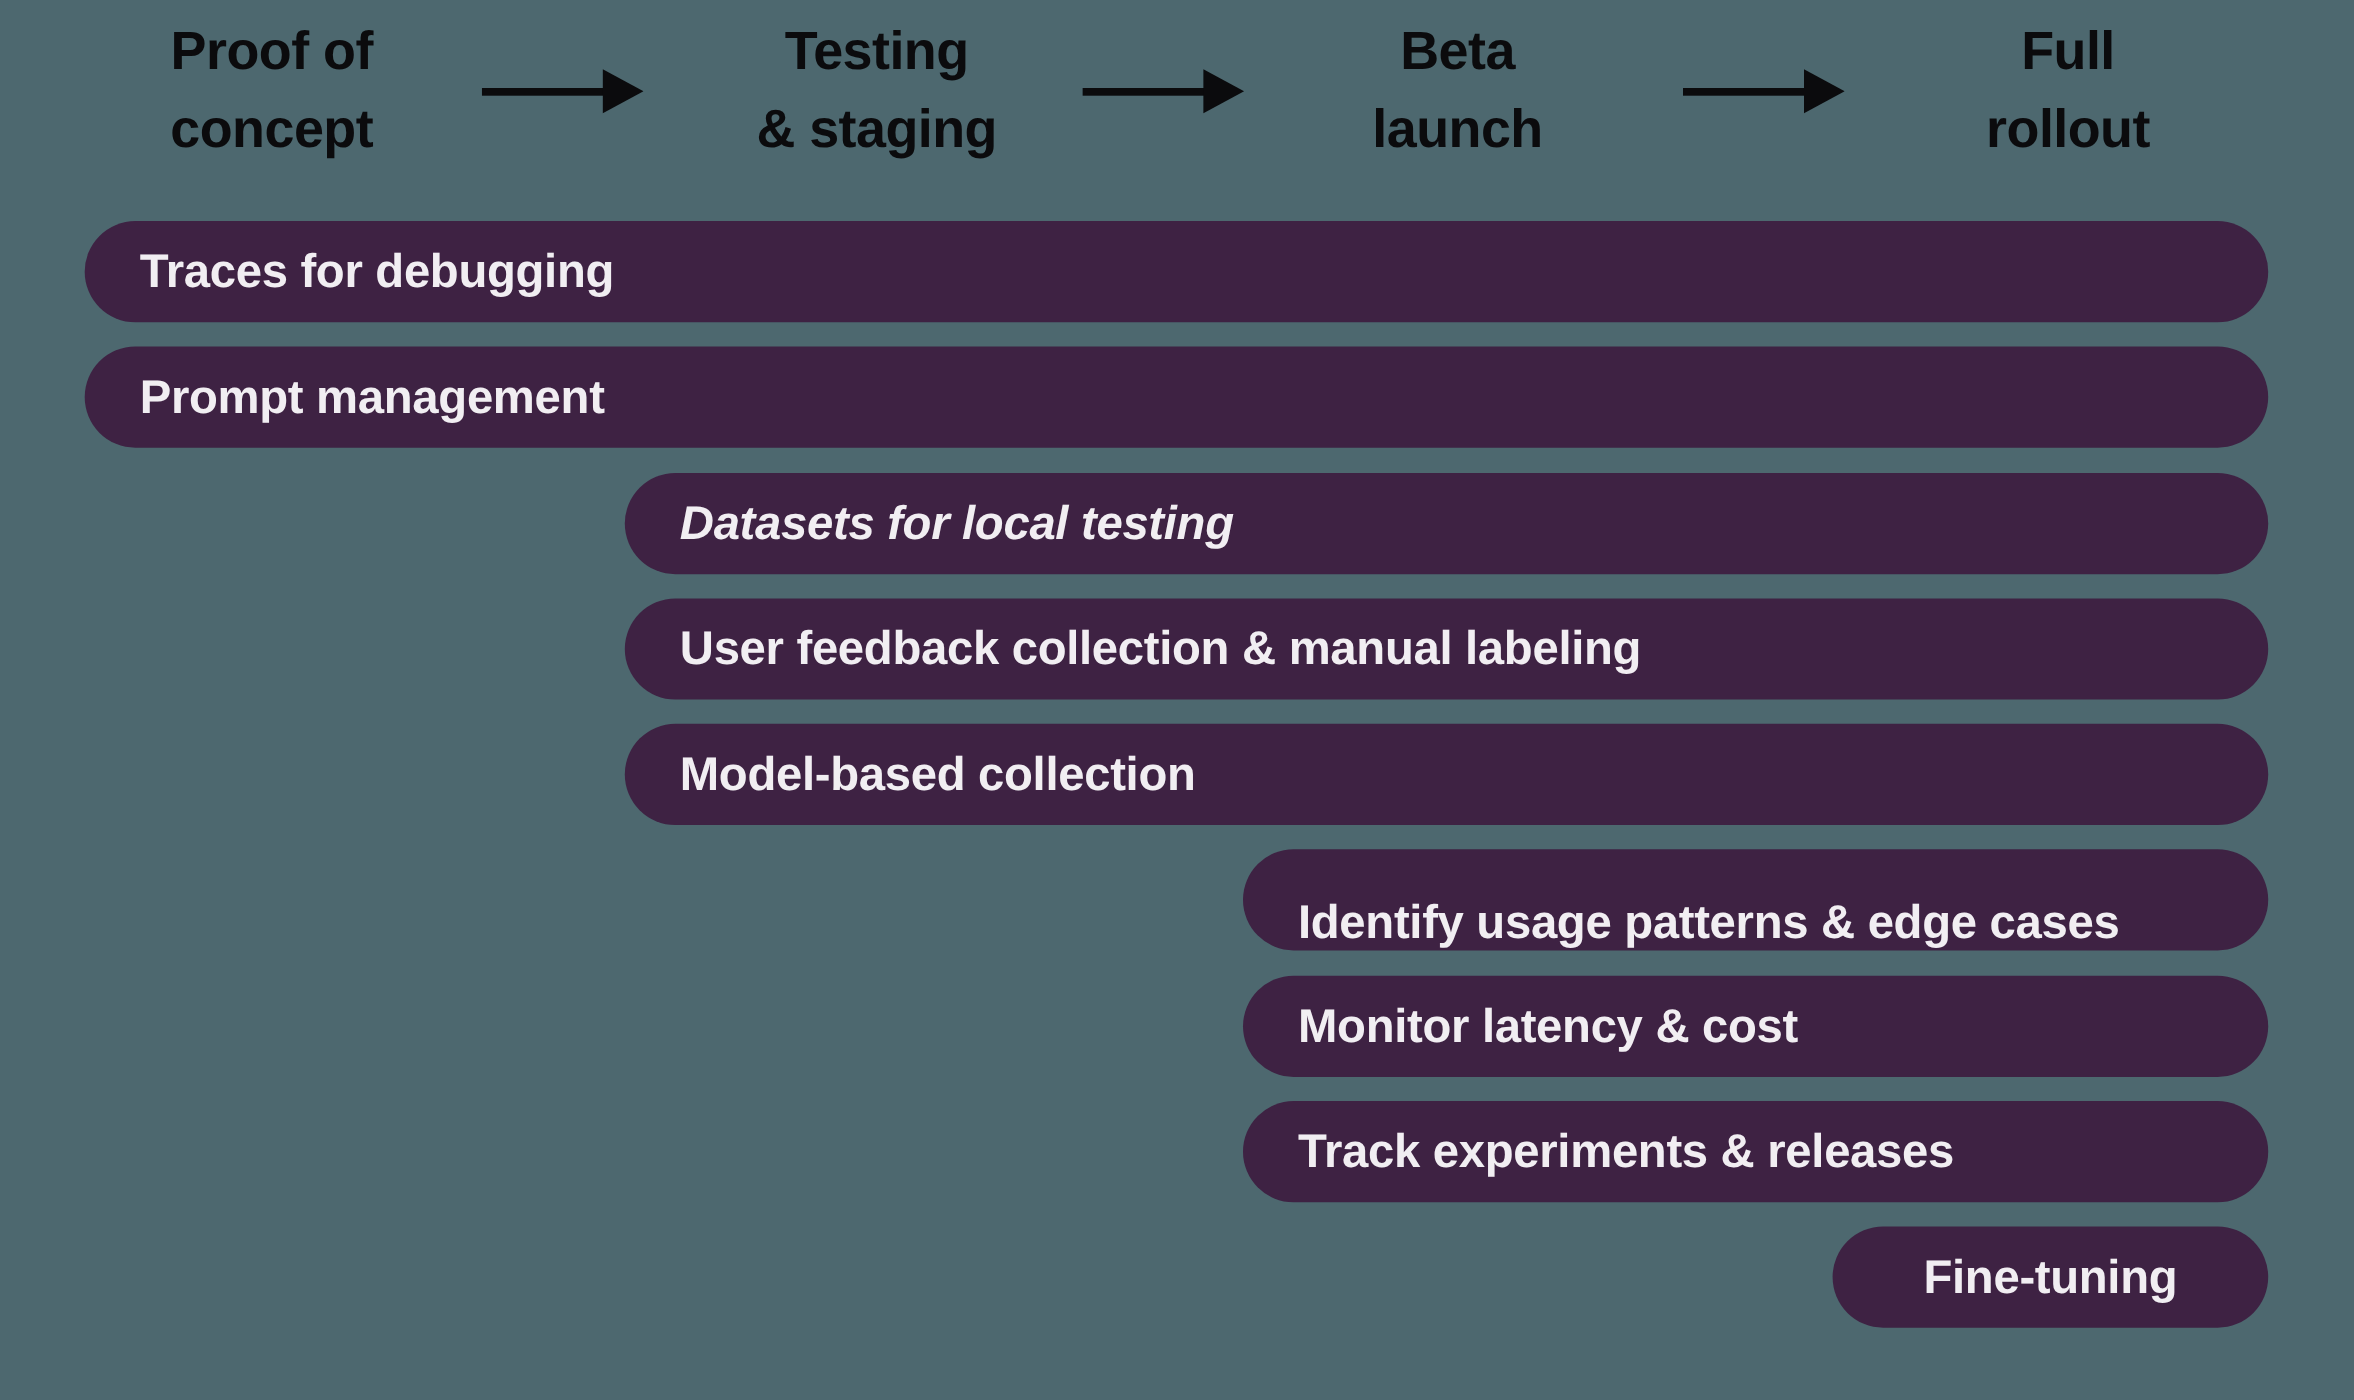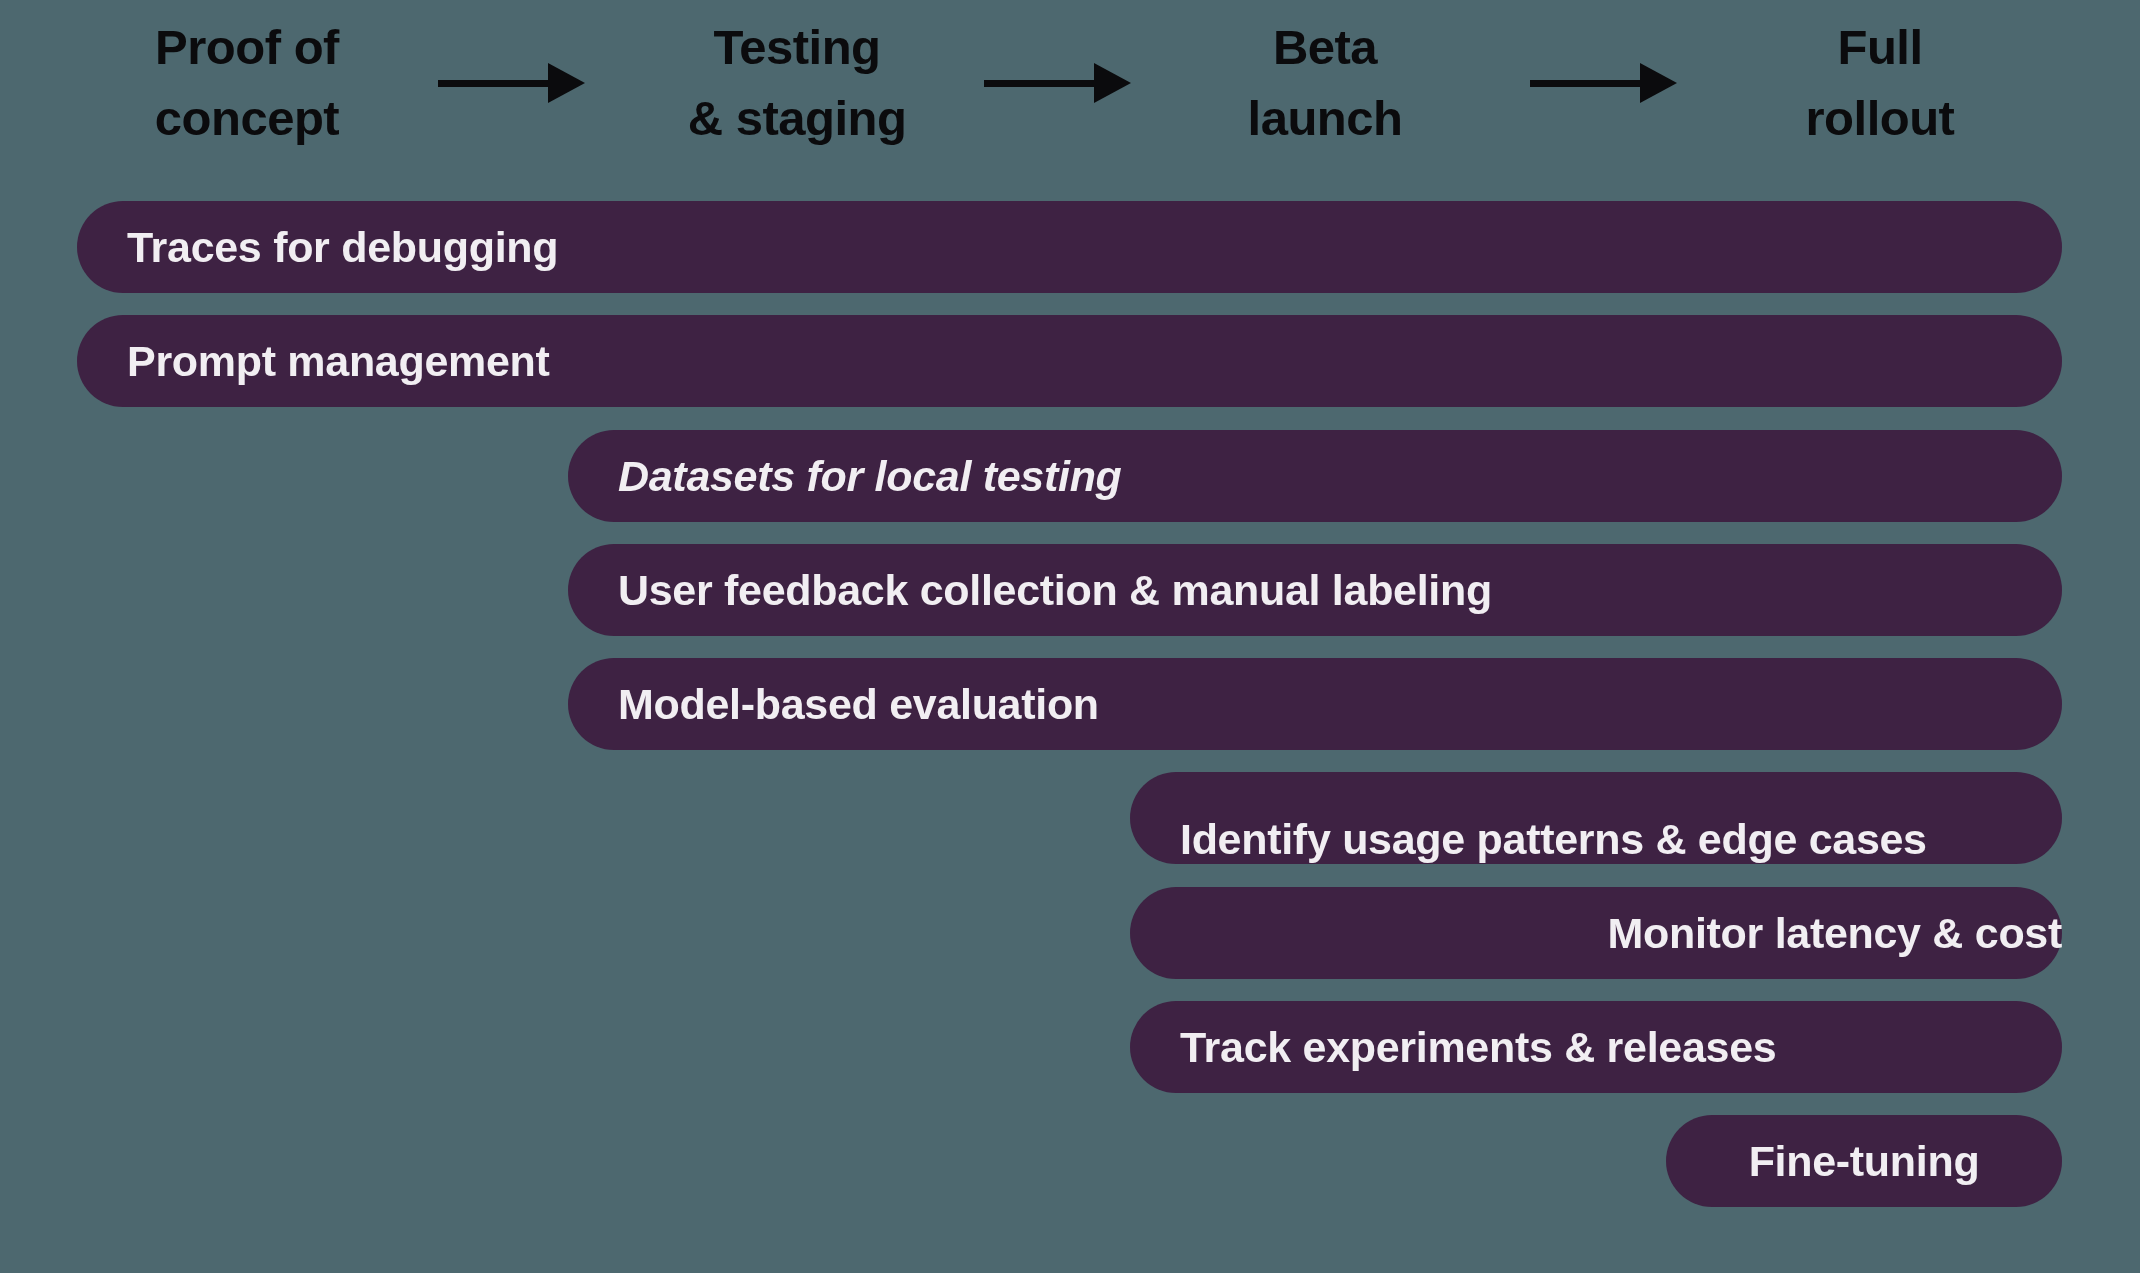--- a/index.html
+++ b/index.html
@@ -63,21 +63,21 @@
     letter-spacing: -0.3px;
     white-space: nowrap;
   }
   
   .r1 { top: 201px;  }
   .r2 { top: 315px;  }
   .r3 { top: 430px; font-style: italic;  }
   .r4 { top: 544px;  }
   .r5 { top: 658px;  }
   .r6 { top: 772px; align-items: flex-end;  }
-  .r7 { top: 887px; justify-content: flex-end;  }
+  .r7 { top: 887px;  }
   .r8 { top: 1001px; }
   .r9 { top: 1115px; }
   
   .g1 { left: 77px;   width: 1985px; }
   .g2 { left: 568px;  width: 1494px; }
   .g3 { left: 1130px; width: 932px;  }
   .g4 { left: 1666px; width: 396px;  justify-content: center; padding-left: 0; }
 </style>
 </head>
 <body>
@@ -120,21 +120,21 @@
   <div class="bar r2 g1">
     <span>Prompt management</span>
   </div>
   <div class="bar r3 g2">
     <span>Datasets for local testing</span>
   </div>
   <div class="bar r4 g2">
     <span>User feedback collection &amp; manual labeling</span>
   </div>
   <div class="bar r5 g2">
-    <span>Model-based evaluation</span>
+    <span>Model-based collection</span>
   </div>
   <div class="bar r6 g3">
     <span>Identify usage patterns &amp; edge cases</span>
   </div>
   <div class="bar r7 g3">
     <span>Monitor latency &amp; cost</span>
   </div>
   <div class="bar r8 g3">
     <span>Track experiments &amp; releases</span>
   </div>

